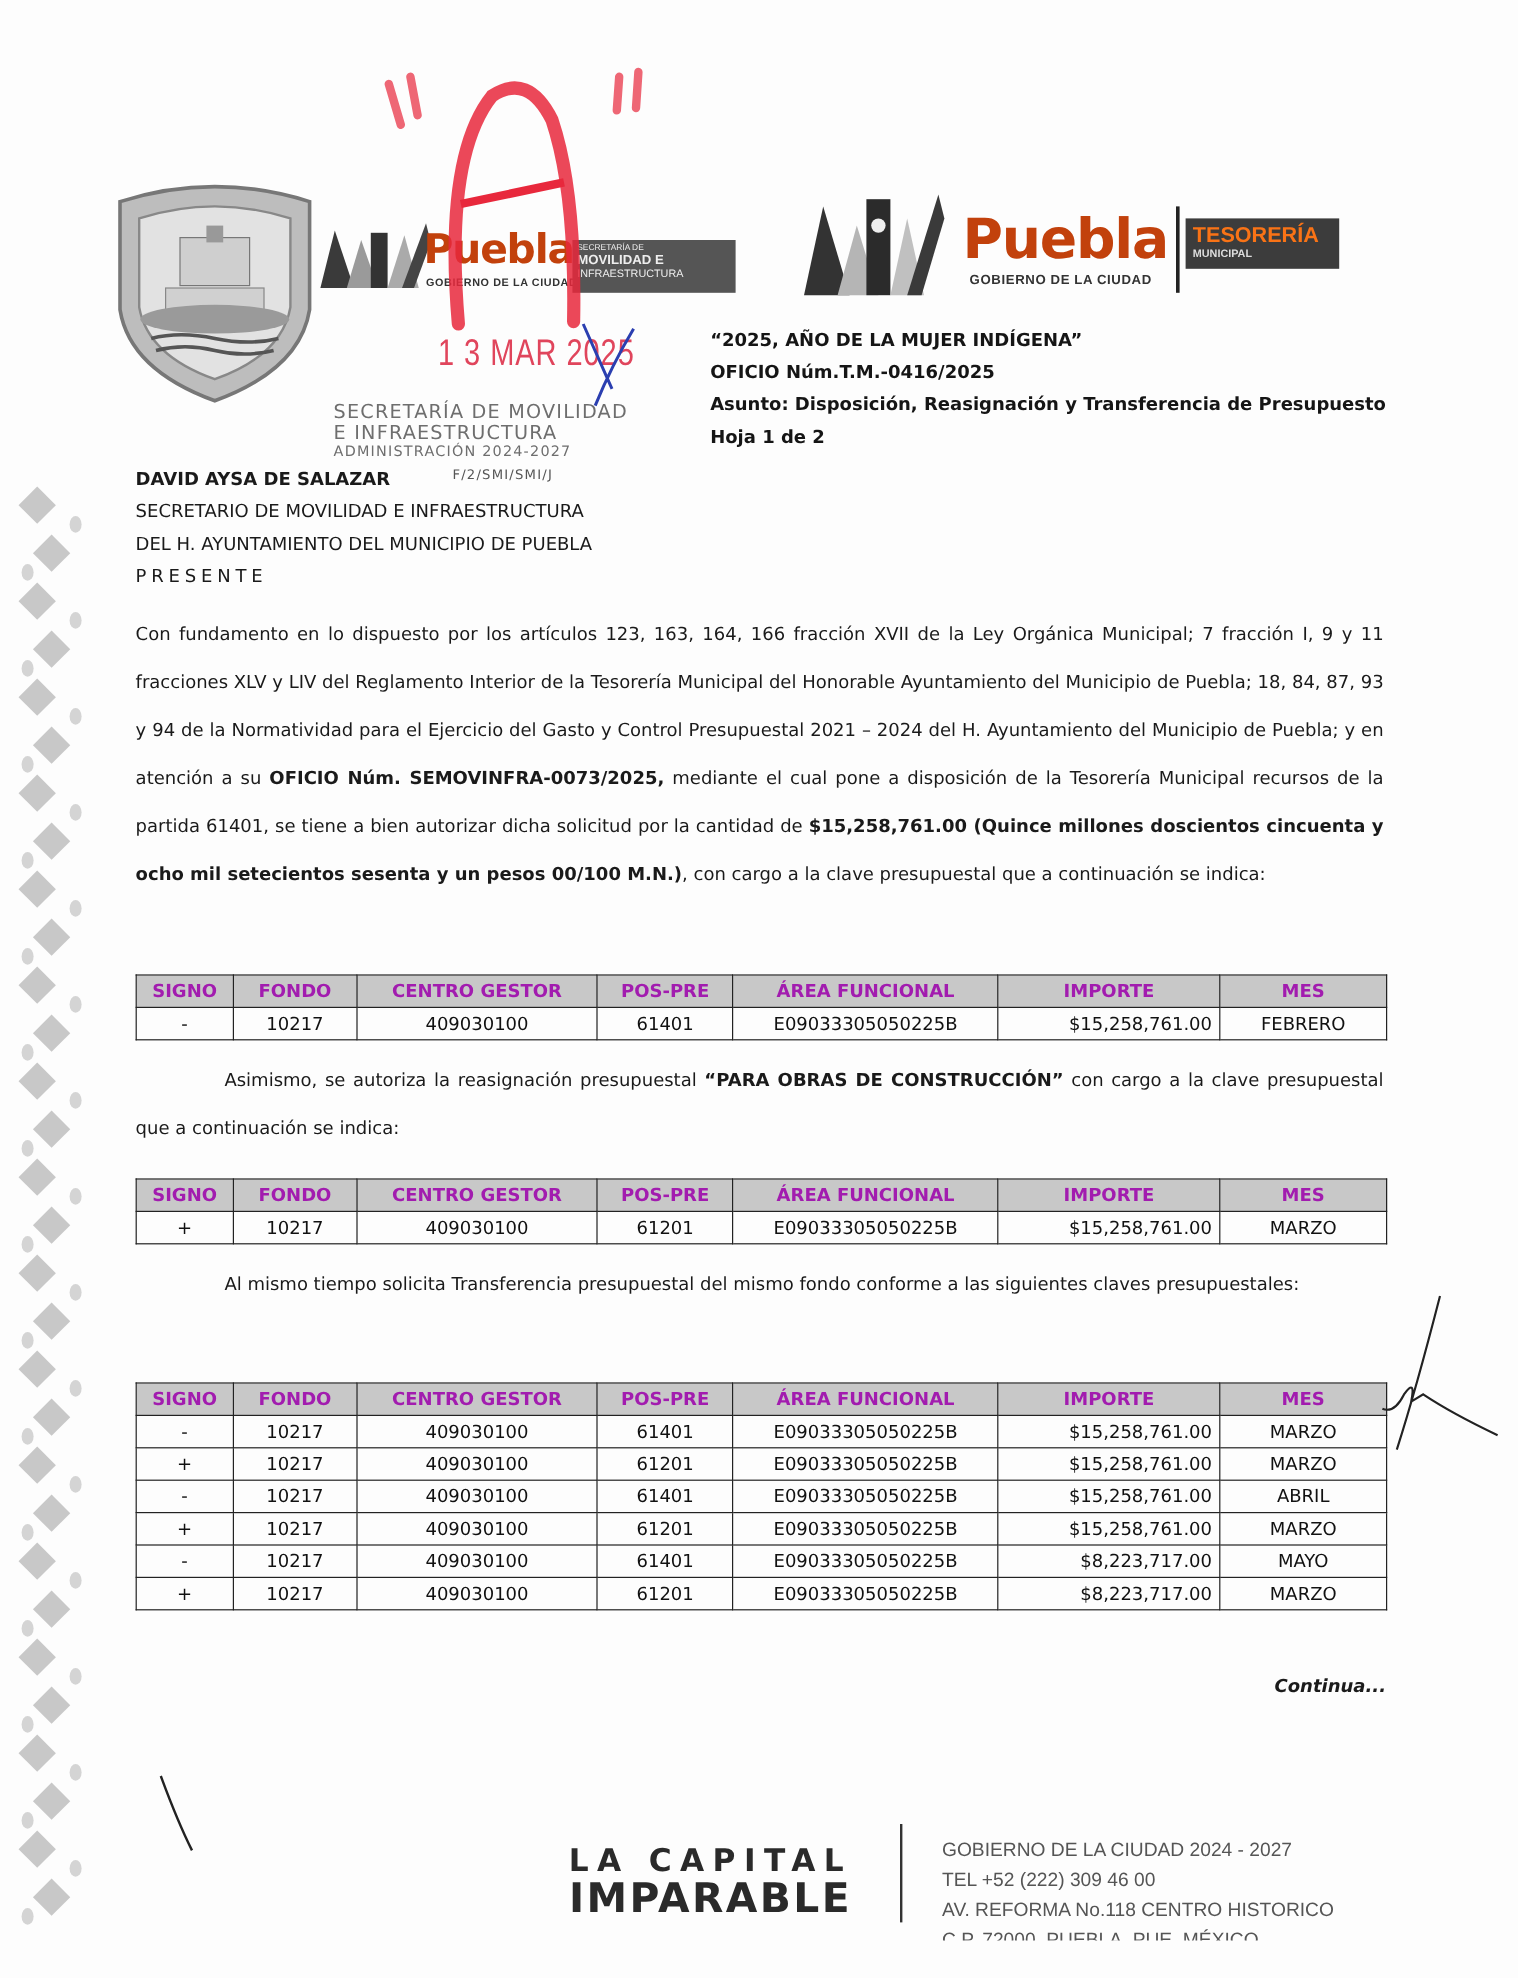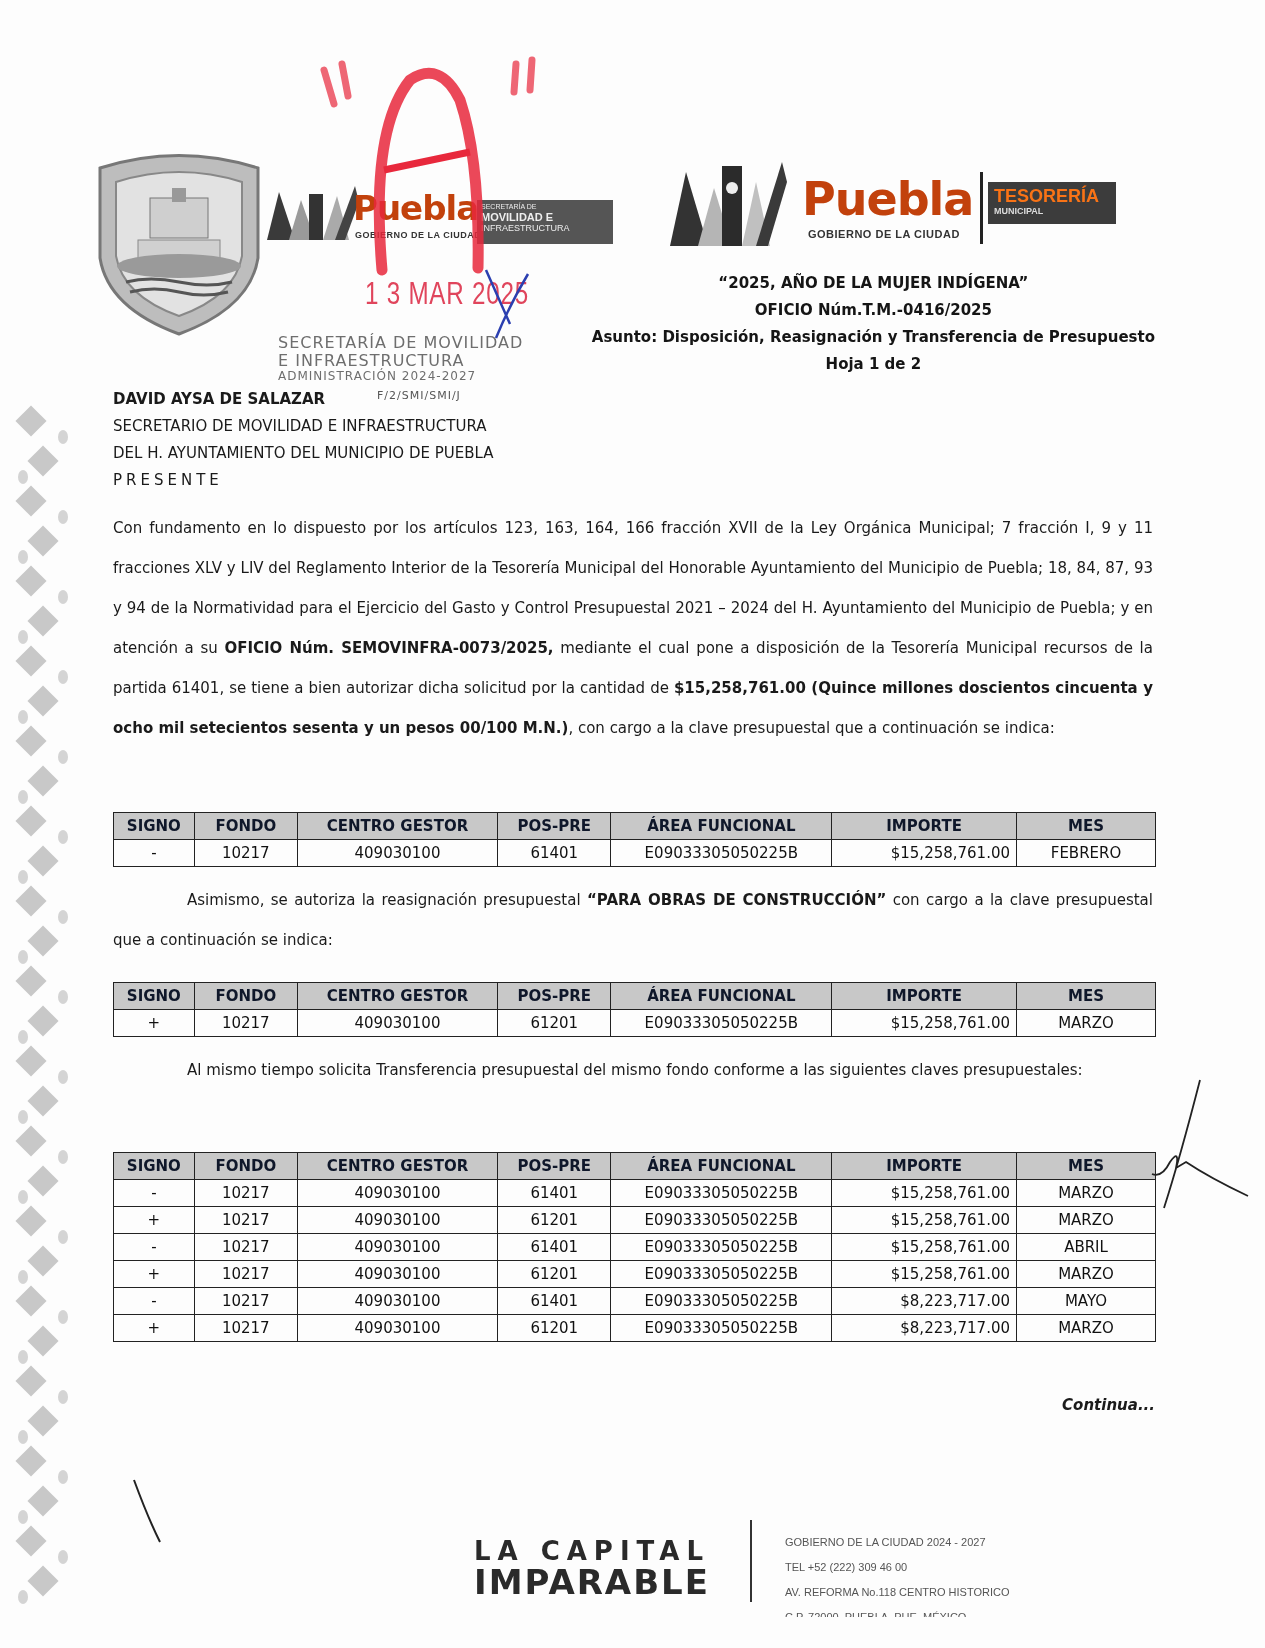--- a/index.html
+++ b/index.html
@@ -18,41 +18,41 @@
   .puebla-word { font-family:"DejaVu Sans", sans-serif; font-weight:bold; color:#c2410c; letter-spacing:-1px;text-align:right; }
   .gob-small { font-size:9px; font-weight:bold; color:#333; letter-spacing:0.5px; }
   .dept-box { background:#555; color:#eee; }
   .stamp-date { left:365px; top:276px; font-family:"Liberation Sans Narrow","Liberation Sans",sans-serif; font-size:31px; color:#e0455c; letter-spacing:1px; transform:scaleX(0.78); transform-origin:left top; }
   .stamp-text { left:278px; top:334px; width:300px; text-align:left; color:#6e6e6e; font-family:"DejaVu Sans", sans-serif; line-height:18px; }
   .stamp-text .l1 { font-size:16px; letter-spacing:1px; white-space:nowrap; }
   .stamp-text .l2 { font-size:16px; letter-spacing:1px; }
   .stamp-text .l3 { font-size:12px; letter-spacing:1px; line-height:13px; }
   .stamp-code { left:377px; top:389px; font-family:"DejaVu Sans", sans-serif; font-size:11px; color:#555; letter-spacing:1px; }
   
-  .hdr-right { right:110px; top:270px; text-align:center; font-family:"DejaVu Sans", sans-serif; font-weight:bold; font-size:15px; line-height:27px; color:#151515; }
+  .hdr-right { right:110px; top:270px; text-align:left; font-family:"DejaVu Sans", sans-serif; font-weight:bold; font-size:15px; line-height:27px; color:#151515; }
   
   .addr { left:113px; top:386px; font-family:"DejaVu Sans", sans-serif; font-size:15px; line-height:27px; color:#1a1a1a; }
   .addr .name { font-weight:bold; }
   .addr .present { letter-spacing:4px; }
   
   .para { left:113px; width:1040px; font-family:"DejaVu Sans", sans-serif; font-size:15px; line-height:40px; color:#1a1a1a; text-align:justify; }
   .para b { font-weight:bold; }
   .indent { text-indent:74px; }
   
   table.budget { position:absolute; left:113px; width:1043px; border-collapse:collapse; font-family:"DejaVu Sans", sans-serif; font-size:15px; }
-  table.budget th { background:#c8c8c8; font-weight:bold; height:26px; border:1.5px solid #222; padding:0; color:#0f172a; }
+  table.budget th { background:#c8c8c8; font-weight:bold; height:26px; border:1.5px solid #222; padding:0; color:#a21caf; }
   table.budget td { height:26px; border:1.5px solid #222; text-align:center; padding:0; color:#111; }
   table.budget td.imp { text-align:right; padding-right:6px; }
   .continua { right:110px; top:1396px; font-family:"DejaVu Sans", sans-serif; font-style:italic; font-weight:bold; font-size:15px; }
   
   .foot-logo { left:410px; top:1536px; width:300px; text-align:right; font-family:"DejaVu Sans", sans-serif; color:#2a2a2a; }
   .foot-logo .a { font-size:26px; font-weight:bold; letter-spacing:7px; }
   .foot-logo .b { font-size:34px; font-weight:bold; letter-spacing:2px; line-height:32px; }
   .foot-div { left:750px; top:1520px; width:2px; height:82px; background:#333; }
-  .foot-info { left:785px; top:1530px; font-family:"Liberation Sans", sans-serif; font-size:11px; color:#555; line-height:25px; }
+  .foot-info { left:785px; top:1530px; font-family:"Liberation Sans", sans-serif; font-size:16px; color:#555; line-height:25px; }
   .handwriting { pointer-events:none; }
 </style>
 </head>
 <body>
 
 <div class="abs ornament" id="ornament">
     <div class="orn-item" style="left: 2px; top: 0px;"></div>
     <div class="orn-leaf" style="left: 40px; top: 20px;"></div>
     <div class="orn-item" style="left: 14px; top: 40px;"></div>
     <div class="orn-leaf" style="left: 0px; top: 60px;"></div>

